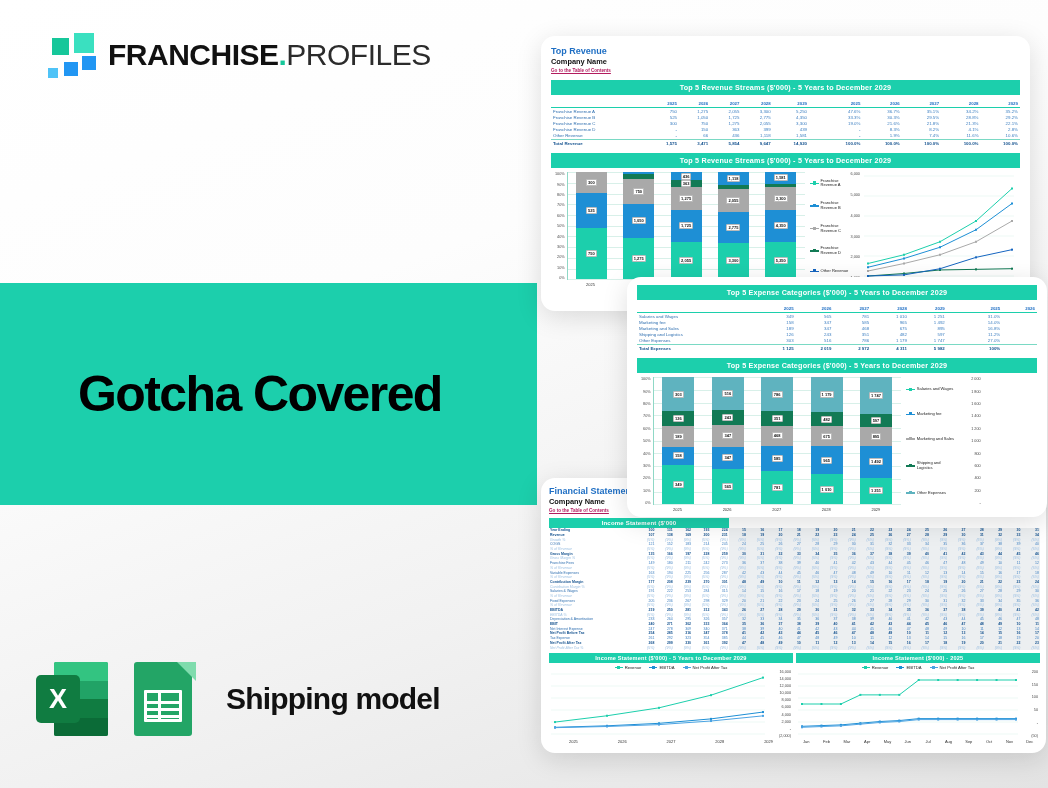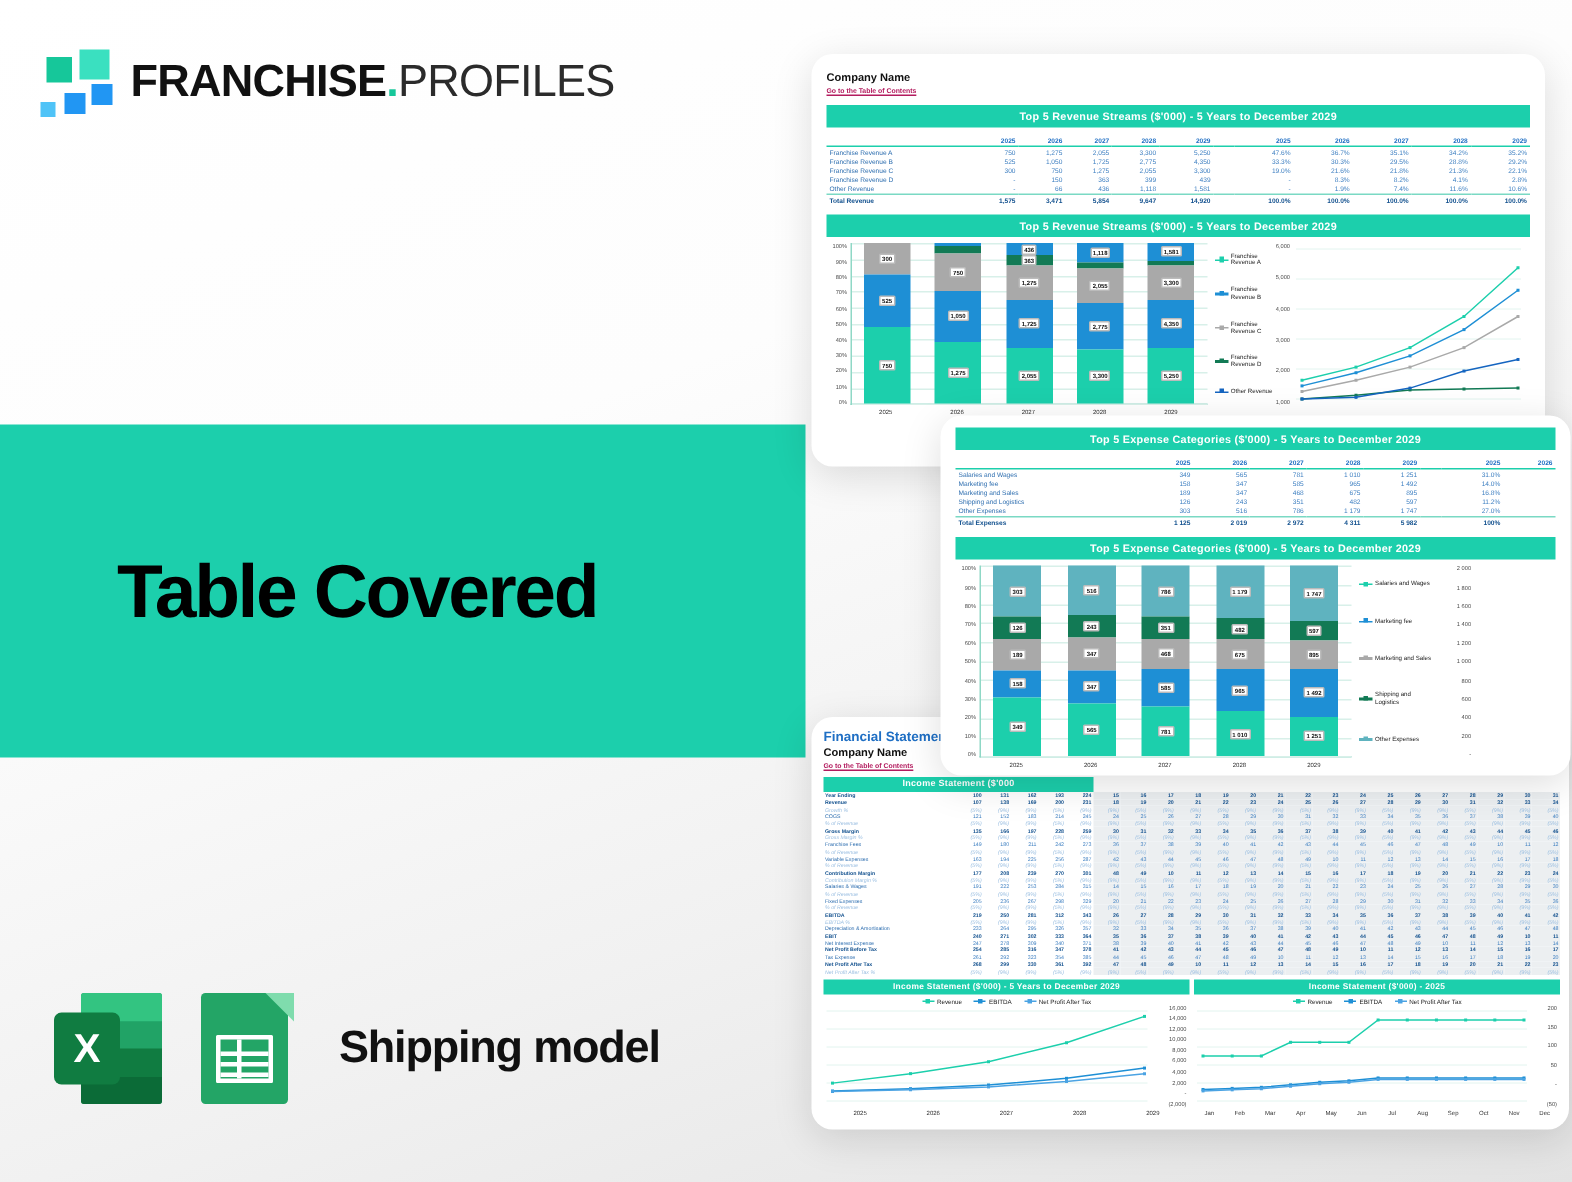--- a/index.html
+++ b/index.html
@@ -4,21 +4,21 @@
 <style>
   * { box-sizing: border-box; margin: 0; padding: 0; }
   html, body { width: 1048px; height: 788px; overflow: hidden; }
   body {
     font-family: "Liberation Sans", sans-serif;
     background: linear-gradient(160deg, #ffffff 0%, #fdfdfd 35%, #f1f1f1 68%, #e3e3e3 100%);
     position: relative;
   }
 
   
-  #logo-area { position: absolute; left: 21px; top: 30px; display: flex; align-items: center; }
+  #logo-area { position: absolute; left: 42px; top: 30px; display: flex; align-items: center; }
   #logo-mark { position: relative; width: 54px; height: 50px; }
   #logo-mark i { position: absolute; display: block; }
   .sq-a { left: 10px; top: 8px;  width: 17px; height: 17px; background: #16c79a; }
   .sq-b { left: 32px; top: 3px;  width: 20px; height: 20px; background: #3ae0c0; }
   .sq-c { left: 40px; top: 26px; width: 14px; height: 14px; background: #2196f3; }
   .sq-d { left: 22px; top: 32px; width: 14px; height: 14px; background: #2196f3; }
   .sq-e { left: 6px;  top: 38px; width: 10px; height: 10px; background: #4fc3f7; }
   #logo-text { margin-left: 12px; font-size: 30px; letter-spacing: -0.5px; white-space: nowrap; }
   #logo-text .bold { font-weight: 700; color: #111; }
   #logo-text .dot  { font-weight: 700; color: #16c79a; }
@@ -133,21 +133,21 @@
       <i class="sq-c"></i>
       <i class="sq-d"></i>
       <i class="sq-e"></i>
   </div>
   <div id="logo-text">
     <span class="bold">FRANCHISE</span><span class="dot">.</span><span class="thin">PROFILES</span>
   </div>
 </div>
 
 <div id="banner">
-  <div id="banner-title">Table Covered</div>
+  <div id="banner-title">Gotcha Covered</div>
 </div>
 
 <div id="product-row">
   <div class="app-icon" id="excel-icon">
     <div class="x-doc">
         <div class="x-q1"></div>
         <div class="x-q2"></div>
         <div class="x-q3"></div>
         <div class="x-q4"></div>
       </div>
@@ -161,20 +161,21 @@
       <b style="left:0;top:15px;width:100%;height:2.5px;"></b>
       <b style="left:0;top:22px;width:100%;height:2.5px;"></b>
       <b style="left:11px;top:0;width:2.5px;height:100%;"></b>
     </div>
   </div>
   <div id="product-label">Shipping model</div>
 </div>
 
 <div class="card" id="card-revenue">
   <div class="sheet">
+    <div class="sheet-head-title">Top Revenue</div>
     <div class="sheet-head-sub">Company Name</div>
     <div class="sheet-head-link">Go to the Table of Contents</div>
 
     <div class="band">Top 5 Revenue Streams ($'000) - 5 Years to December 2029</div>
 
     <table class="fin">
       <tbody>
           <tr class="hdr">
         <td class="lbl"></td>
         <td>2025</td>

